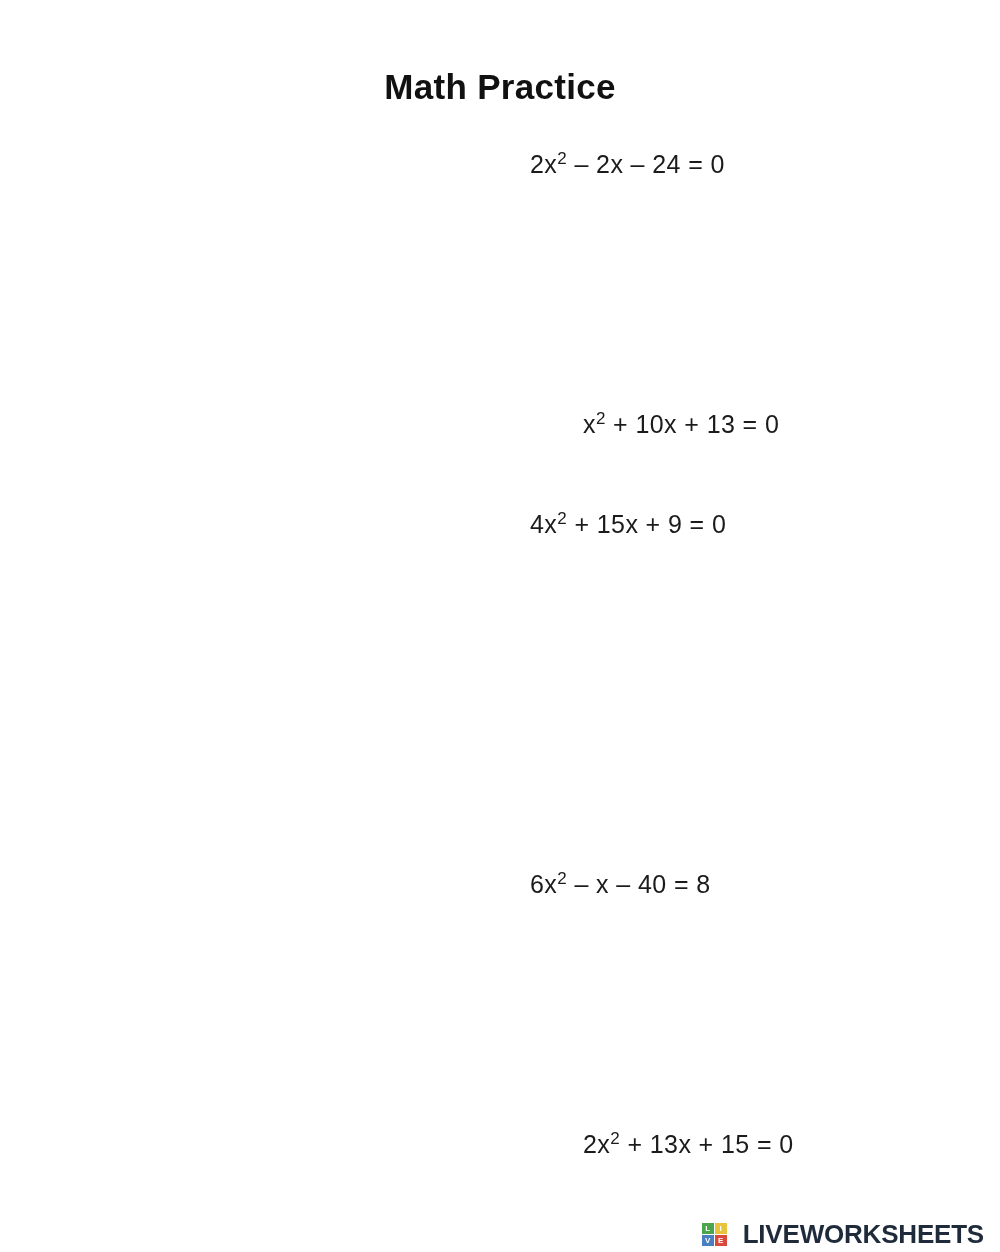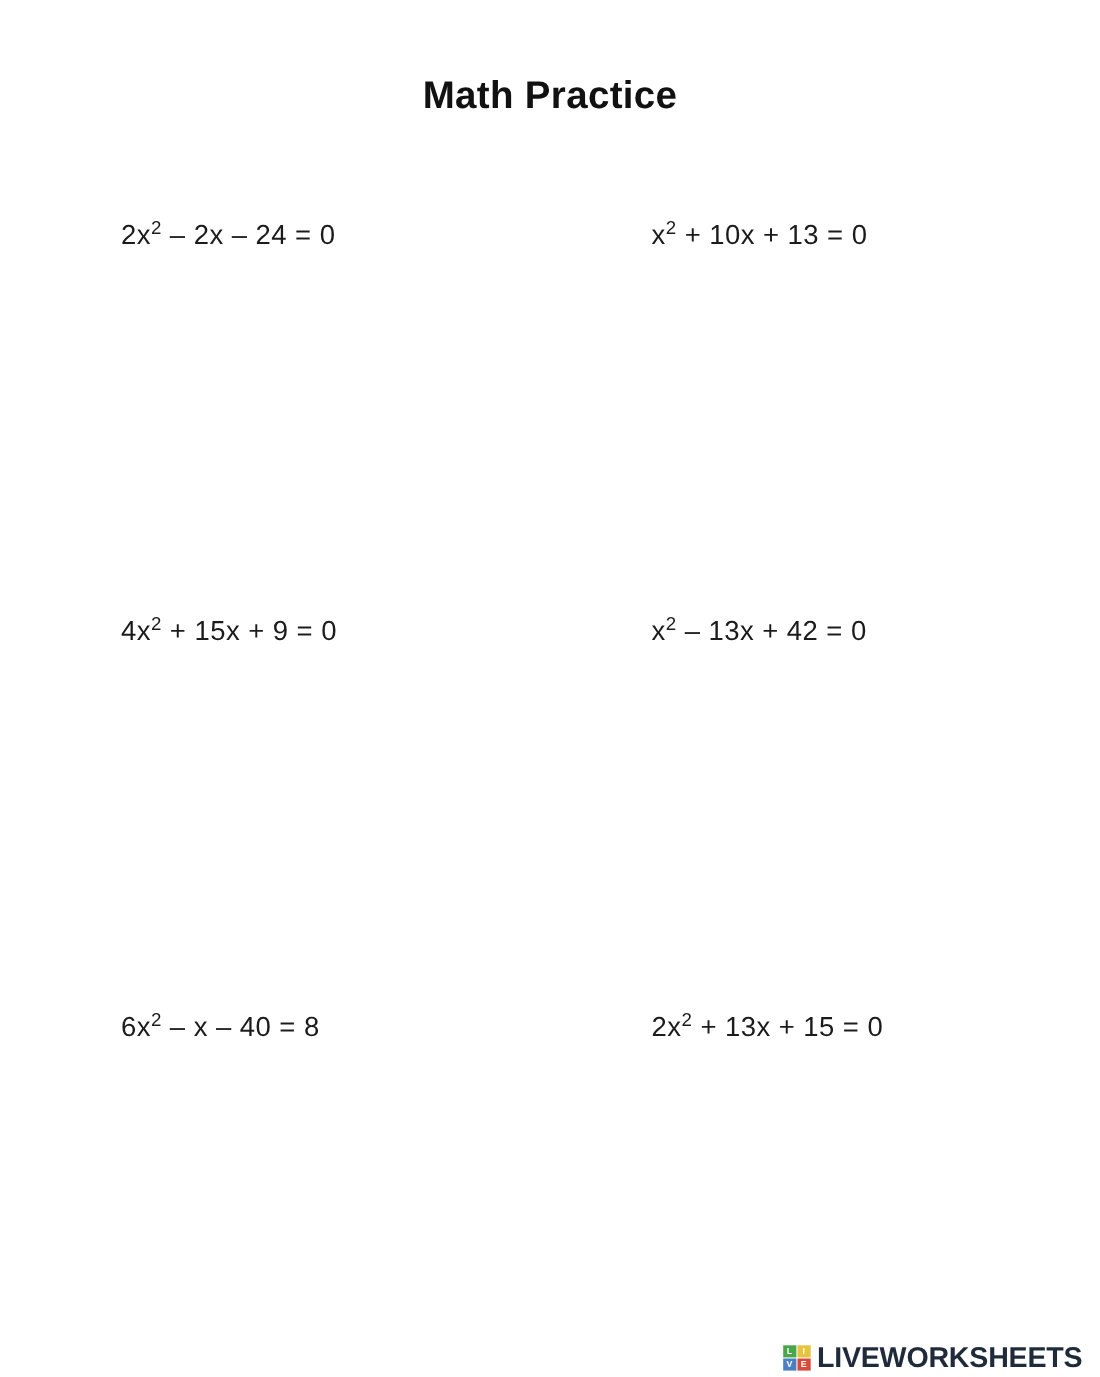--- a/index.html
+++ b/index.html
@@ -35,23 +35,23 @@
   }
 
   .problems-grid {
     position: relative;
     margin-top: 42px;
     padding: 0 70px 0 90px;
   }
 
   .problem-row {
     display: flex;
-    align-items: center;
+    flex-direction: column;
+    align-items: flex-end;
     height: 360px;
-    gap: 20px;
   }
 
   .problem-cell {
     width: 50%;
     box-sizing: border-box;
   }
 
   .problem-cell.left {
     padding-left: 20px;
   }
@@ -111,20 +111,21 @@
   .logo-i { background: #e8c33c; }
   .logo-v { background: #4a7fc1; }
   .logo-e { background: #d94a3d; }
 
   .brand-text {
     font-size: 26px;
     font-weight: bold;
     color: #1f2b3a;
     letter-spacing: -0.2px;
     font-family: "Liberation Sans", sans-serif;
+    margin-left: 10px;
   }
 </style>
 </head>
 <body>
 
 <div class="worksheet">
 
   <h1 class="page-title">Math Practice</h1>
 
   <div class="problems-grid">
@@ -139,21 +140,20 @@
         <div class="answer-space"></div>
       </div>
     </div>
 
     <div class="problem-row">
       <div class="problem-cell left">
         <div class="equation"><span>4x</span><sup>2</sup><span> + 15x + 9 = 0</span></div>
         <div class="answer-space"></div>
       </div>
       <div class="problem-cell right">
-        <div class="equation"><span>x</span><sup>2</sup><span> – 13x + 42 = 0</span></div>
         <div class="answer-space"></div>
       </div>
     </div>
 
     <div class="problem-row">
       <div class="problem-cell left">
         <div class="equation"><span>6x</span><sup>2</sup><span> – x – 40 = 8</span></div>
         <div class="answer-space"></div>
       </div>
       <div class="problem-cell right">

